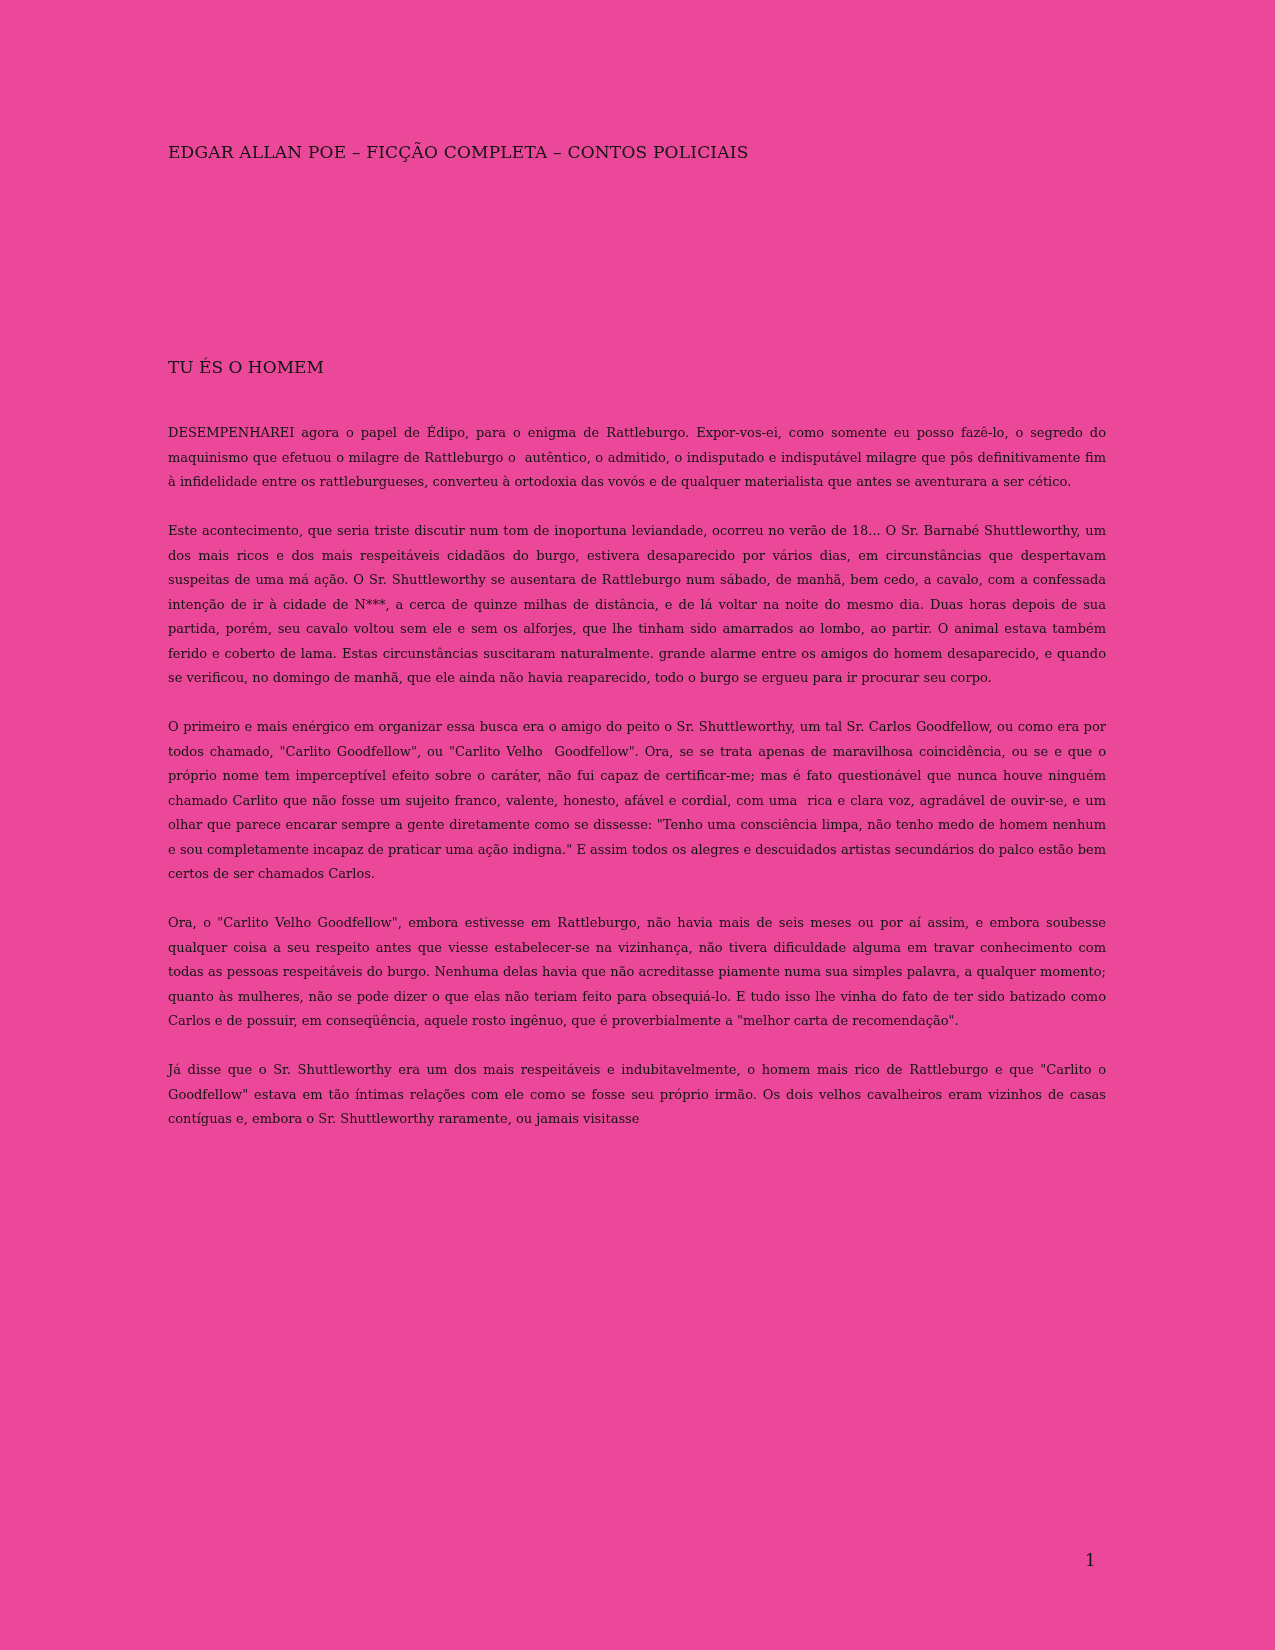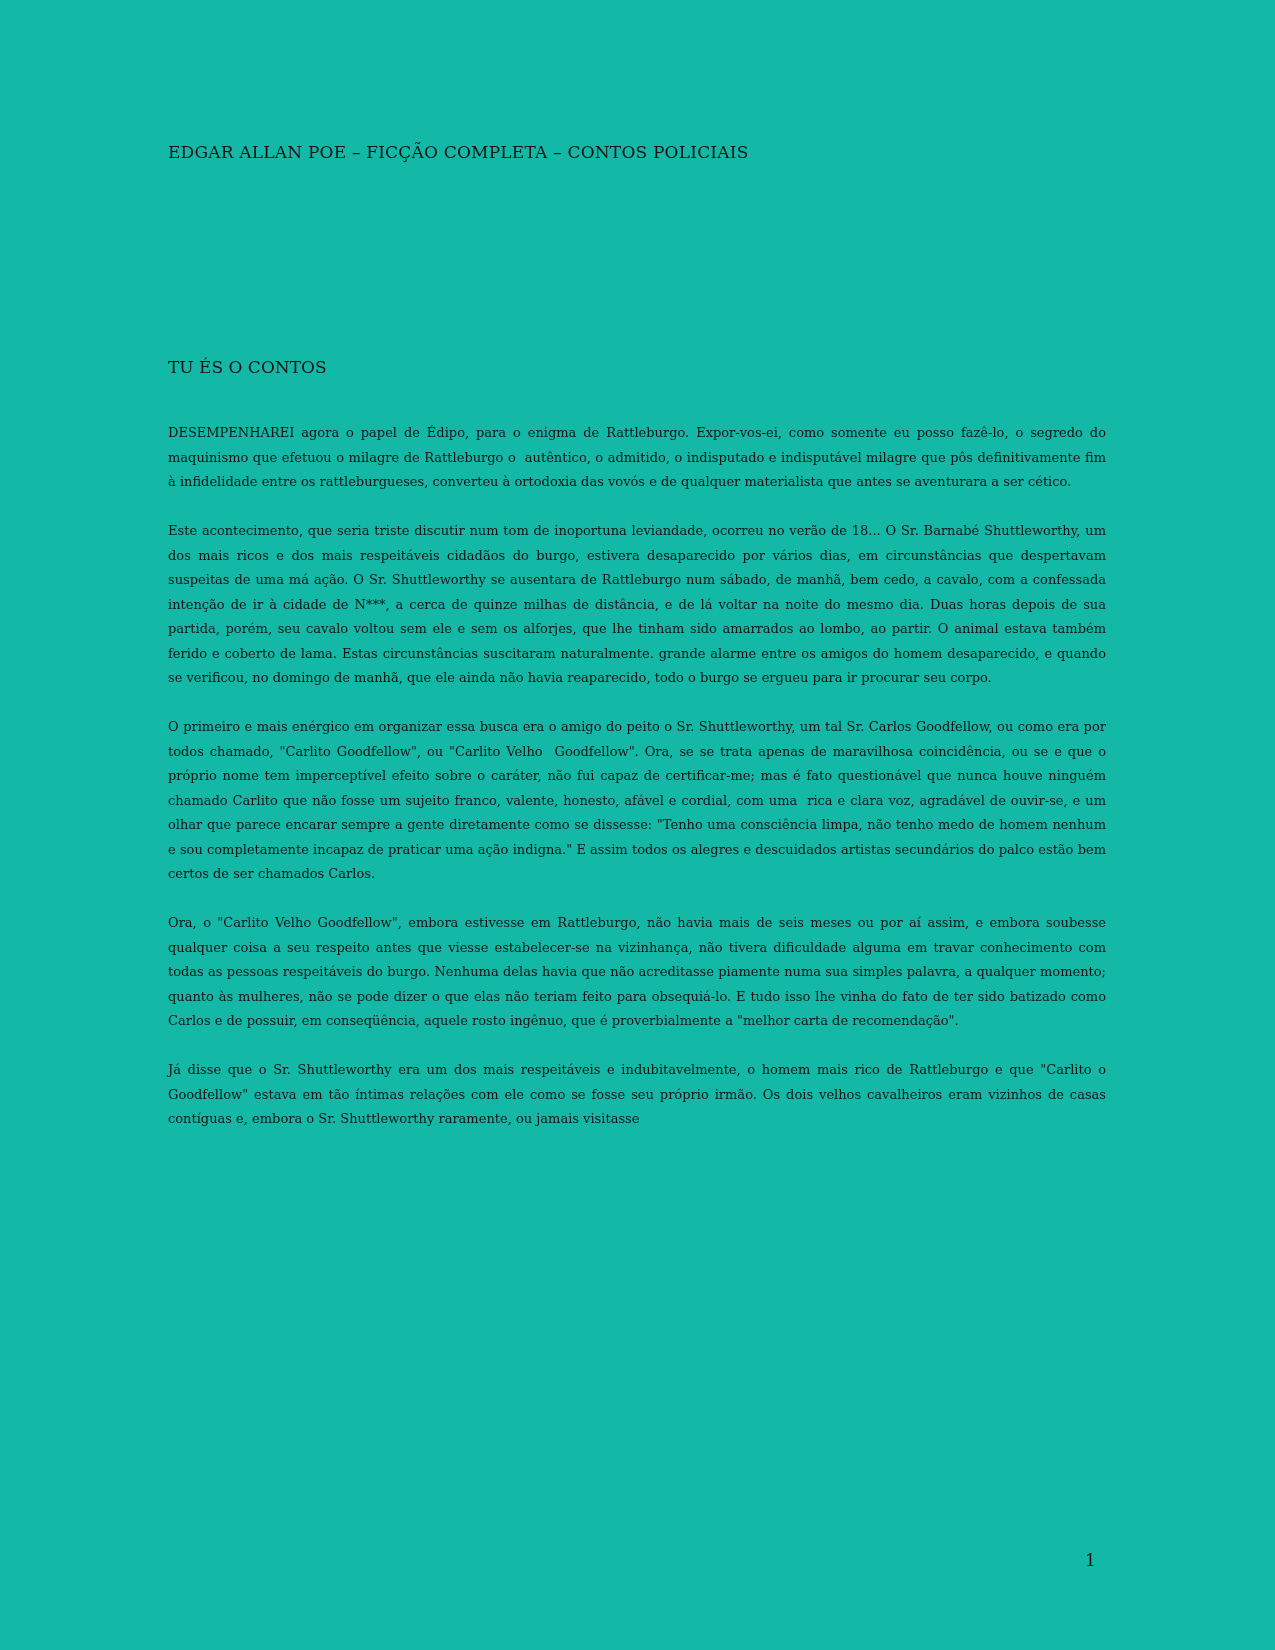--- a/index.html
+++ b/index.html
@@ -4,21 +4,21 @@
 <style>
   html, body {
     margin: 0;
     padding: 0;
     background: #ffffff;
   }
   .page {
     position: relative;
     width: 1275px;
     height: 1650px;
-    background: #14b8a6;
+    background: #ec4899;
     color: #141414;
     font-family: "DejaVu Serif", "Liberation Serif", serif;
     overflow: hidden;
   }
   .content {
     position: absolute;
     left: 168px;
     top: 140px;
     width: 938px;
   }
@@ -53,21 +53,21 @@
     line-height: 24px;
   }
 </style>
 </head>
 <body>
 
 <div class="page">
   <div class="content">
     <div class="doc-header">EDGAR ALLAN POE – FICÇÃO COMPLETA – CONTOS POLICIAIS</div>
 
-    <div class="story-title">TU ÉS O CONTOS</div>
+    <div class="story-title">TU ÉS O HOMEM</div>
 
     <div class="body-text">
       <p class="para">DESEMPENHAREI agora o papel de Édipo, para o enigma de Rattleburgo. Expor-vos-ei, como somente eu posso fazê-lo, o segredo do maquinismo que efetuou o milagre de Rattleburgo o  autêntico, o admitido, o indisputado e indisputável milagre que pôs definitivamente fim à infidelidade entre os rattleburgueses, converteu à ortodoxia das vovós e de qualquer materialista que antes se aventurara a ser cético.</p>
       <p class="para">Este acontecimento, que seria triste discutir num tom de inoportuna leviandade, ocorreu no verão de 18... O Sr. Barnabé Shuttleworthy, um dos mais ricos e dos mais respeitáveis cidadãos do burgo, estivera desaparecido por vários dias, em circunstâncias que despertavam suspeitas de uma má ação. O Sr. Shuttleworthy se ausentara de Rattleburgo num sábado, de manhã, bem cedo, a cavalo, com a confessada intenção de ir à cidade de N***, a cerca de quinze milhas de distância, e de lá voltar na noite do mesmo dia. Duas horas depois de sua partida, porém, seu cavalo voltou sem ele e sem os alforjes, que lhe tinham sido amarrados ao lombo, ao partir. O animal estava também ferido e coberto de lama. Estas circunstâncias suscitaram naturalmente. grande alarme entre os amigos do homem desaparecido, e quando se verificou, no domingo de manhã, que ele ainda não havia reaparecido, todo o burgo se ergueu para ir procurar seu corpo.</p>
       <p class="para">O primeiro e mais enérgico em organizar essa busca era o amigo do peito o Sr. Shuttleworthy, um tal Sr. Carlos Goodfellow, ou como era por todos chamado, "Carlito Goodfellow", ou "Carlito Velho  Goodfellow". Ora, se se trata apenas de maravilhosa coincidência, ou se e que o próprio nome tem imperceptível efeito sobre o caráter, não fui capaz de certificar-me; mas é fato questionável que nunca houve ninguém chamado Carlito que não fosse um sujeito franco, valente, honesto, afável e cordial, com uma  rica e clara voz, agradável de ouvir-se, e um olhar que parece encarar sempre a gente diretamente como se dissesse: "Tenho uma consciência limpa, não tenho medo de homem nenhum e sou completamente incapaz de praticar uma ação indigna." E assim todos os alegres e descuidados artistas secundários do palco estão bem certos de ser chamados Carlos.</p>
       <p class="para">Ora, o "Carlito Velho Goodfellow", embora estivesse em Rattleburgo, não havia mais de seis meses ou por aí assim, e embora soubesse qualquer coisa a seu respeito antes que viesse estabelecer-se na vizinhança, não tivera dificuldade alguma em travar conhecimento com todas as pessoas respeitáveis do burgo. Nenhuma delas havia que não acreditasse piamente numa sua simples palavra, a qualquer momento; quanto às mulheres, não se pode dizer o que elas não teriam feito para obsequiá-lo. E tudo isso lhe vinha do fato de ter sido batizado como Carlos e de possuir, em conseqüência, aquele rosto ingênuo, que é proverbialmente a "melhor carta de recomendação".</p>
       <p class="para">Já disse que o Sr. Shuttleworthy era um dos mais respeitáveis e indubitavelmente, o homem mais rico de Rattleburgo e que "Carlito o Goodfellow" estava em tão íntimas relações com ele como se fosse seu próprio irmão. Os dois velhos cavalheiros eram vizinhos de casas contíguas e, embora o Sr. Shuttleworthy raramente, ou jamais visitasse</p>
     </div>
   </div>
 

